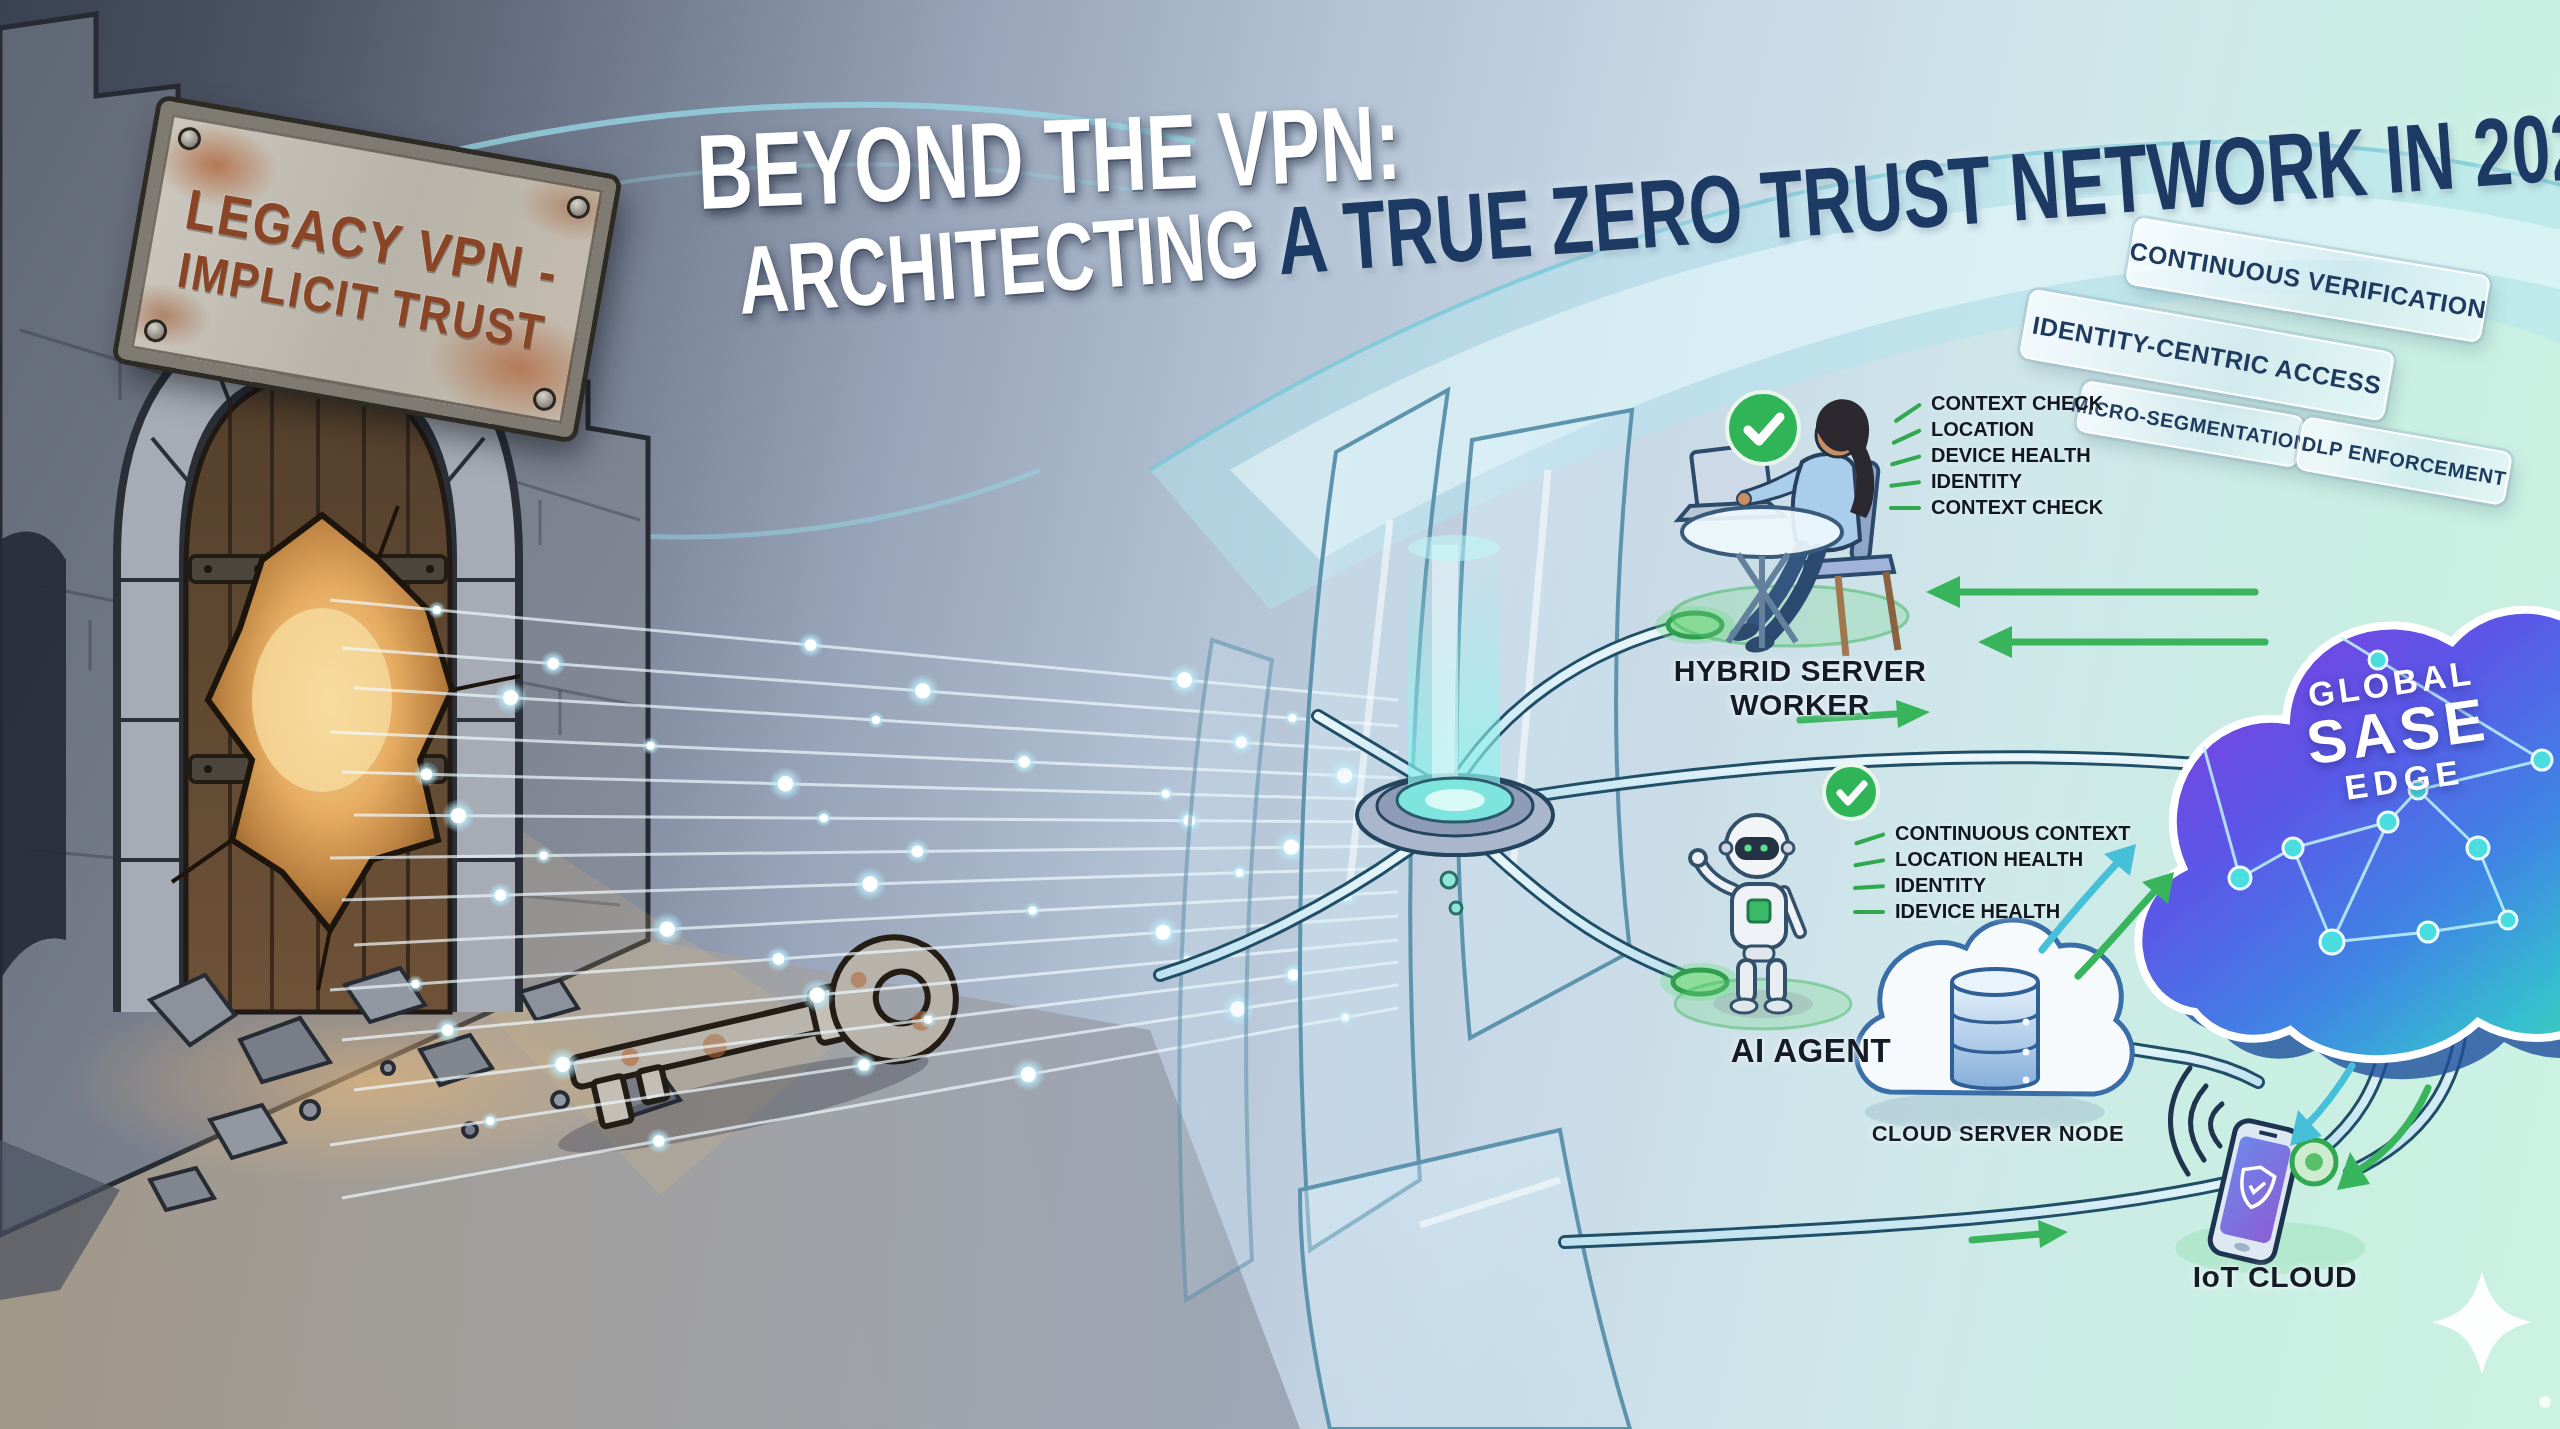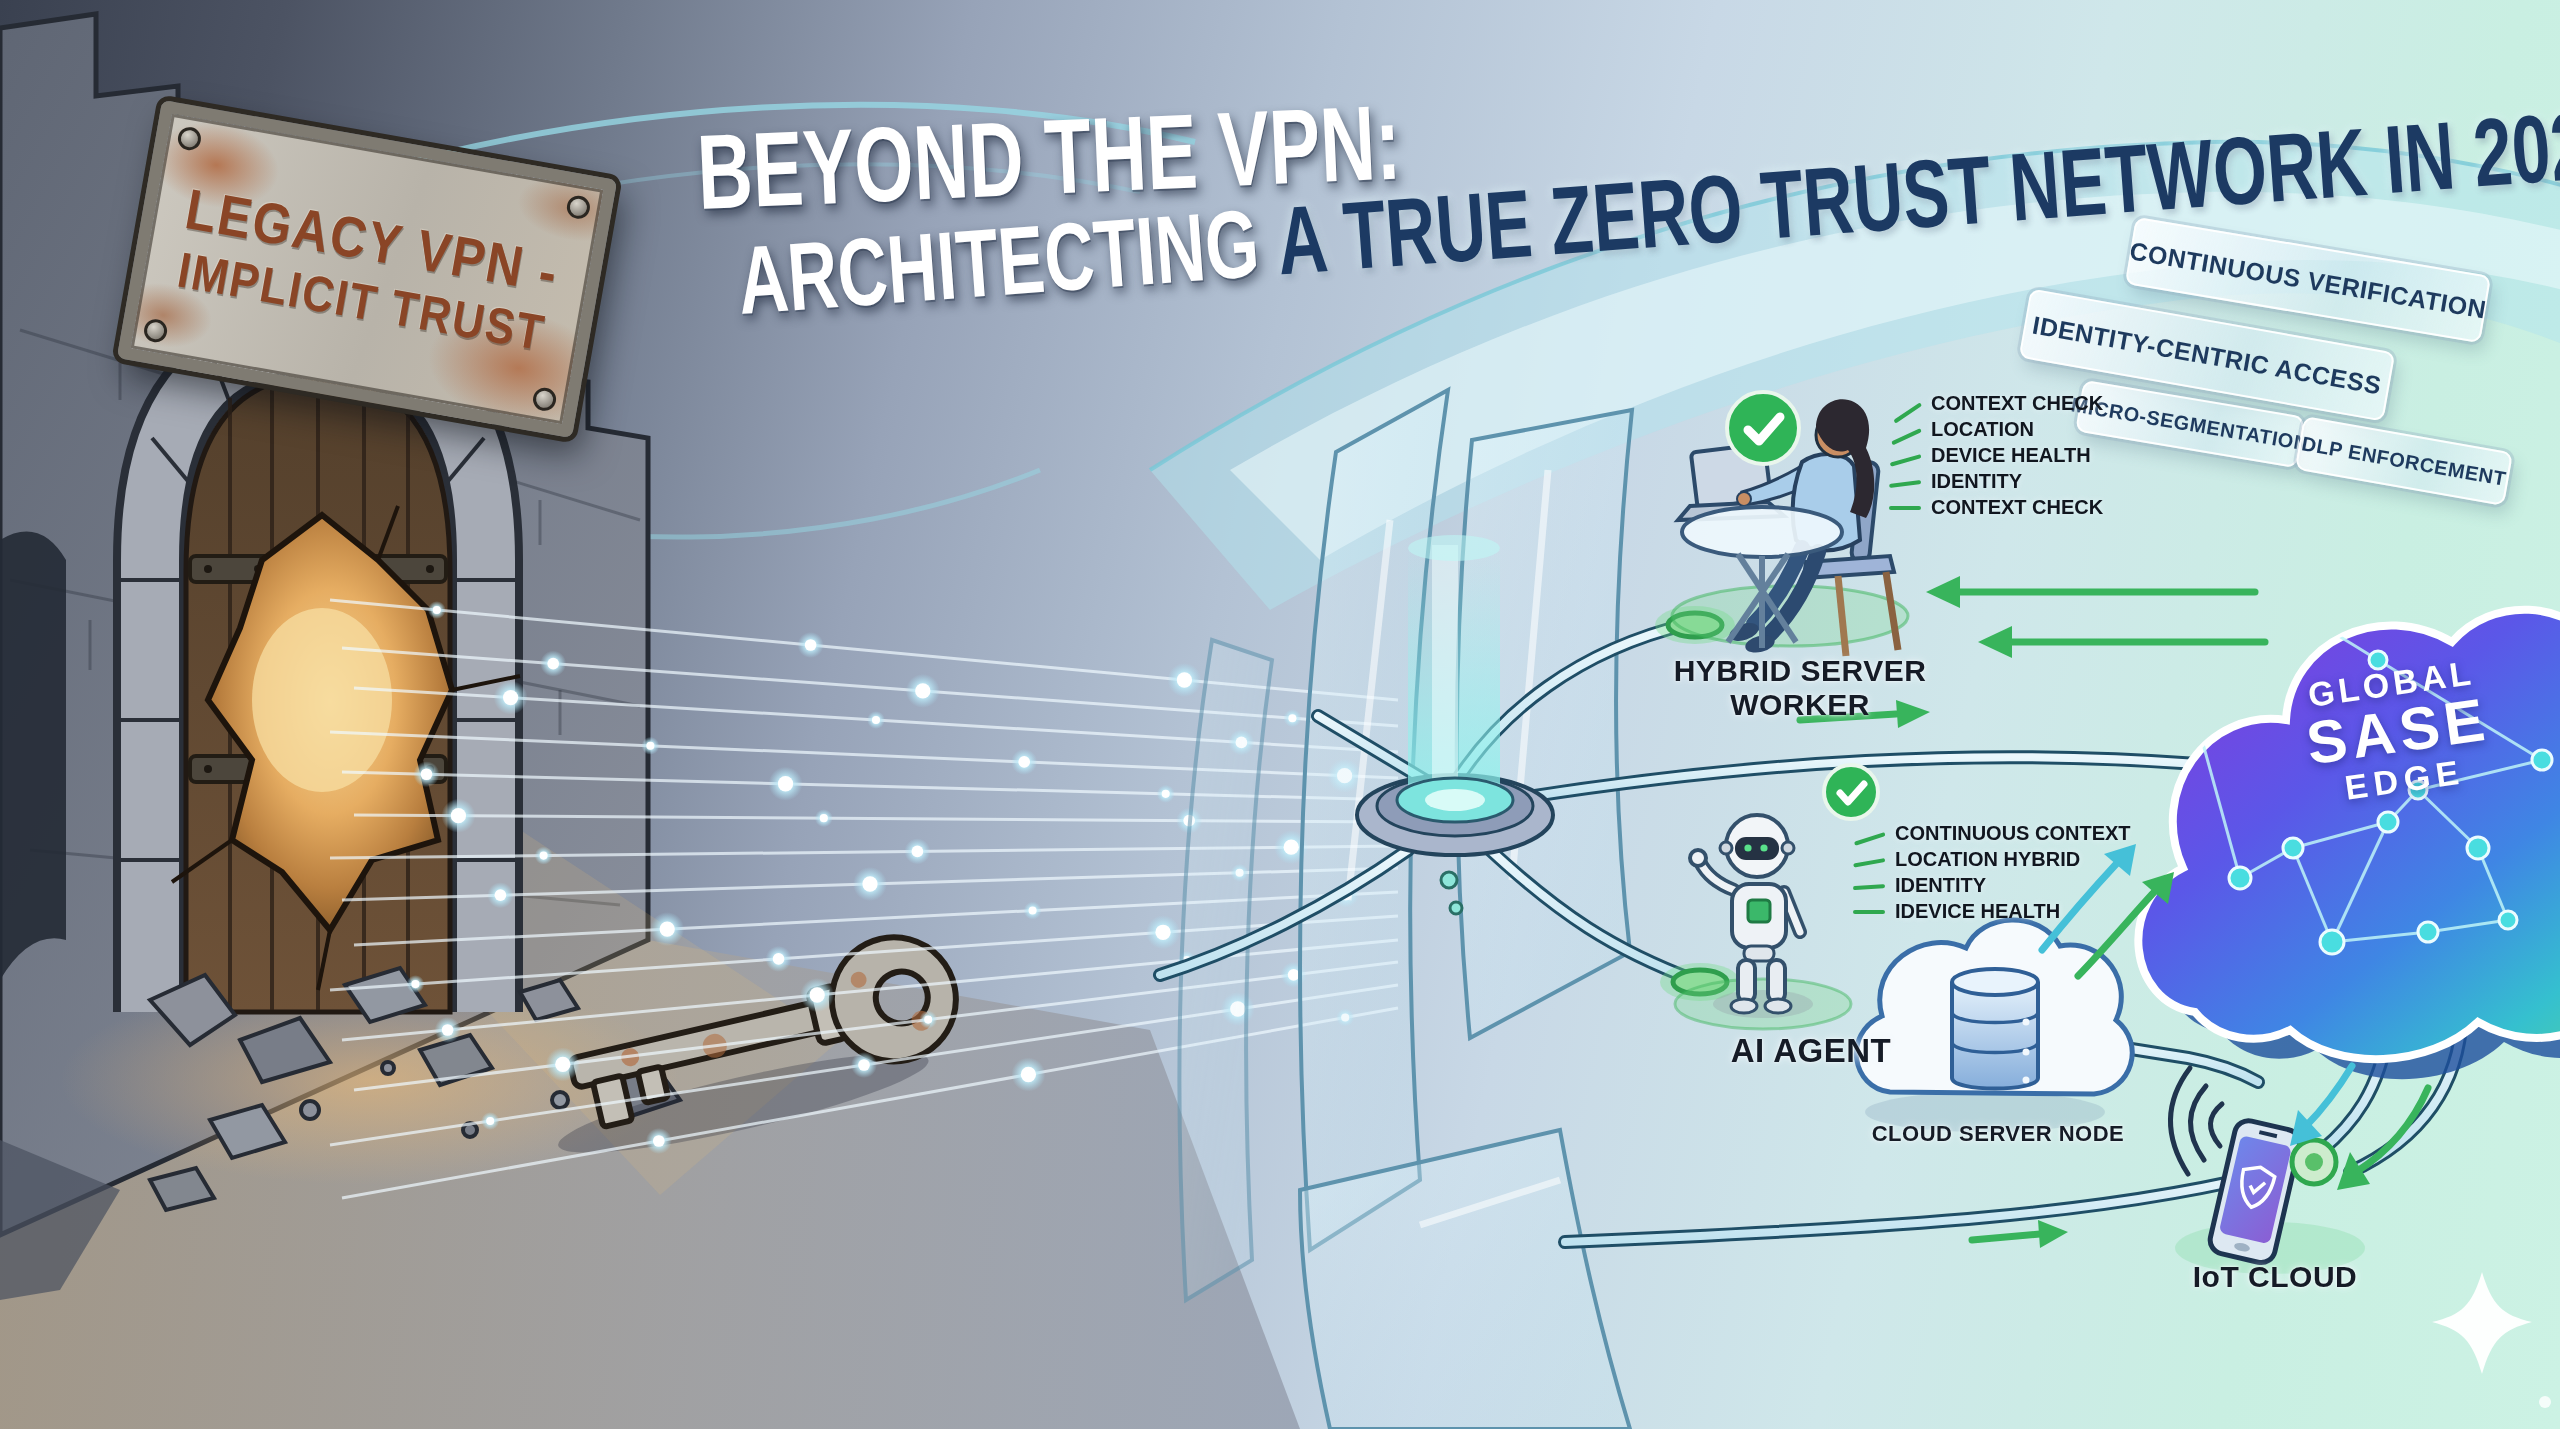--- a/index.html
+++ b/index.html
@@ -613,21 +613,21 @@
       </li>
 </ul>
 
 <ul class="check-list" id="agent-checklist">
   <li>
         <span class="tick"></span>
         <span>CONTINUOUS CONTEXT</span>
       </li>
   <li>
         <span class="tick"></span>
-        <span>LOCATION HYBRID</span>
+        <span>LOCATION HEALTH</span>
       </li>
   <li>
         <span class="tick"></span>
         <span>IDENTITY</span>
       </li>
   <li>
         <span class="tick"></span>
         <span>IDEVICE HEALTH</span>
       </li>
 </ul>

